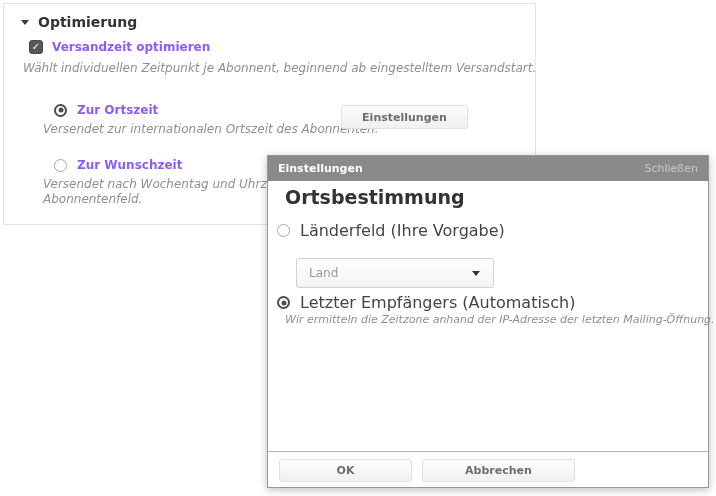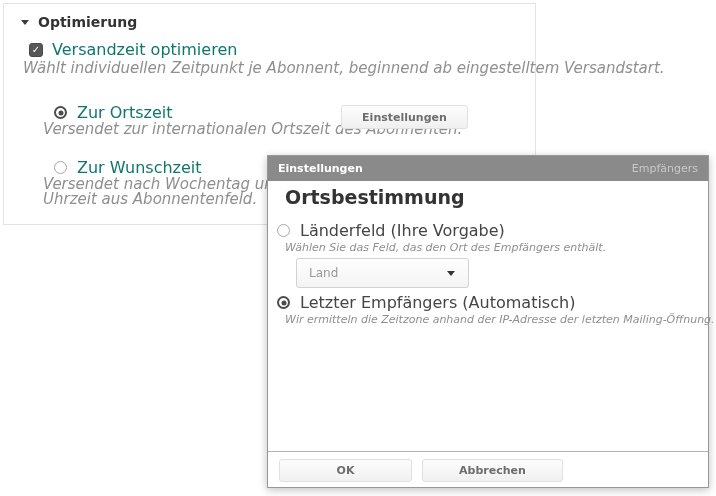--- a/index.html
+++ b/index.html
@@ -10,23 +10,23 @@
   .panel { position:absolute; left:3px; top:3px; width:533px; height:222px;
            background:#fff; border:1px solid #e3e3e3; }
   .panel-header { position:absolute; left:17px; top:10px; display:flex; align-items:center; gap:9px; cursor:pointer; }
   .caret-down { width:0; height:0; border-left:4px solid transparent; border-right:4px solid transparent;
                 border-top:5px solid #3b3b3b; }
   .panel-title { font-size:14px; font-weight:bold; color:#333; }
 
   .checkbox-row { position:absolute; left:25px; top:36px; display:flex; align-items:center; gap:9px; }
   .checkbox { width:14px; height:14px; background:#575757; border:1px solid #4a4a4a; border-radius:3px;
               color:#fff; font-size:10px; line-height:12px; text-align:center; font-weight:bold; }
-  .bold-label { font-size:16px; font-weight:normal; color:#0f766e; }
+  .bold-label { font-size:12px; font-weight:bold; color:#8b5cf6; }
 
-  .desc { font-style:italic; color:#8f8f8f; font-size:15px; line-height:15px; }
+  .desc { font-style:italic; color:#8f8f8f; font-size:12px; line-height:15px; }
   .main-desc { position:absolute; left:19px; top:57px; white-space:nowrap; }
 
   .radio { width:13px; height:13px; border-radius:50%; background:#fff; position:relative; flex:0 0 13px; }
   .radio.selected { border:2px solid #4c4c4c; }
   .radio.selected::after { content:""; position:absolute; left:50%; top:50%;
       transform:translate(-50%,-50%); width:5px; height:5px; border-radius:50%; background:#4c4c4c; }
   .radio.unselected { border:1px solid #a6a6a6; }
 
   .opt-row { position:absolute; display:flex; align-items:center; gap:10px; cursor:pointer; }
   .opt1-row { left:50px; top:99px;justify-content:center; }
@@ -48,30 +48,30 @@
   .modal-close { position:absolute; right:10px; top:0; line-height:25px; color:#c9c9c9;
                  font-size:11px; cursor:pointer; }
   .modal-heading { position:absolute; left:17px; top:30px; font-size:19px; font-weight:bold; color:#333; }
 
   .m-label { font-size:16px; color:#454545; font-weight:normal; }
   .m-opt1-row { left:9px; top:65px; }
   .m-opt1-desc { position:absolute; left:17px; top:84px; white-space:nowrap; font-size:11px; }
   .m-opt2-row { left:9px; top:137px; }
   .m-opt2-desc { position:absolute; left:17px; top:156px; white-space:nowrap; font-size:11px; }
 
-  .dropdown { position:absolute; left:28px; top:102px; width:173px; height:30px;
+  .dropdown { position:absolute; left:28px; top:102px; width:198px; height:30px;
               border:1px solid #d2d2d2; border-radius:3px; background:linear-gradient(#fefefe,#f4f4f4);
               cursor:pointer; }
   .dropdown-value { position:absolute; left:12px; top:0; line-height:28px; color:#999; font-size:12px; }
   .dropdown-caret { position:absolute; right:13px; top:12px; width:0; height:0;
       border-left:4px solid transparent; border-right:4px solid transparent; border-top:5px solid #333; }
 
   .modal-footer { position:absolute; left:0; right:0; bottom:0; height:36px; border-top:1px solid #b2b2b2; background:#fff; }
   .ok-btn { position:absolute; left:11px; top:7px; width:133px; height:23px; }
-  .cancel-btn { position:absolute; left:154px; top:7px; width:141px; height:23px; }
+  .cancel-btn { position:absolute; left:154px; top:7px; width:153px; height:23px; }
 </style>
 </head>
 <body>
 
 <div class="stage">
 
   <div class="panel">
 
     <div class="panel-header">
       <span class="caret-down"></span>
@@ -97,30 +97,29 @@
       <span class="radio unselected"></span>
       <span class="bold-label">Zur Wunschzeit</span>
     </div>
     <div class="desc opt2-desc">Versendet nach Wochentag und Uhrzeit aus Abonnentenfeld.</div>
   </div>
 
   <div class="modal">
 
     <div class="modal-header">
       <span class="modal-header-title">Einstellungen</span>
-      <span class="modal-close">Empfängers</span>
+      <span class="modal-close">Schließen</span>
     </div>
 
     <div class="modal-heading">Ortsbestimmung</div>
 
     <div class="opt-row m-opt1-row">
       <span class="radio unselected"></span>
       <span class="m-label">Länderfeld (Ihre Vorgabe)</span>
     </div>
-    <div class="desc m-opt1-desc">Wählen Sie das Feld, das den Ort des Empfängers enthält.</div>
 
     <div class="dropdown">
       <span class="dropdown-value">Land</span>
       <span class="dropdown-caret"></span>
     </div>
 
     <div class="opt-row m-opt2-row">
       <span class="radio selected"></span>
       <span class="m-label">Letzter Empfängers (Automatisch)</span>
     </div>

